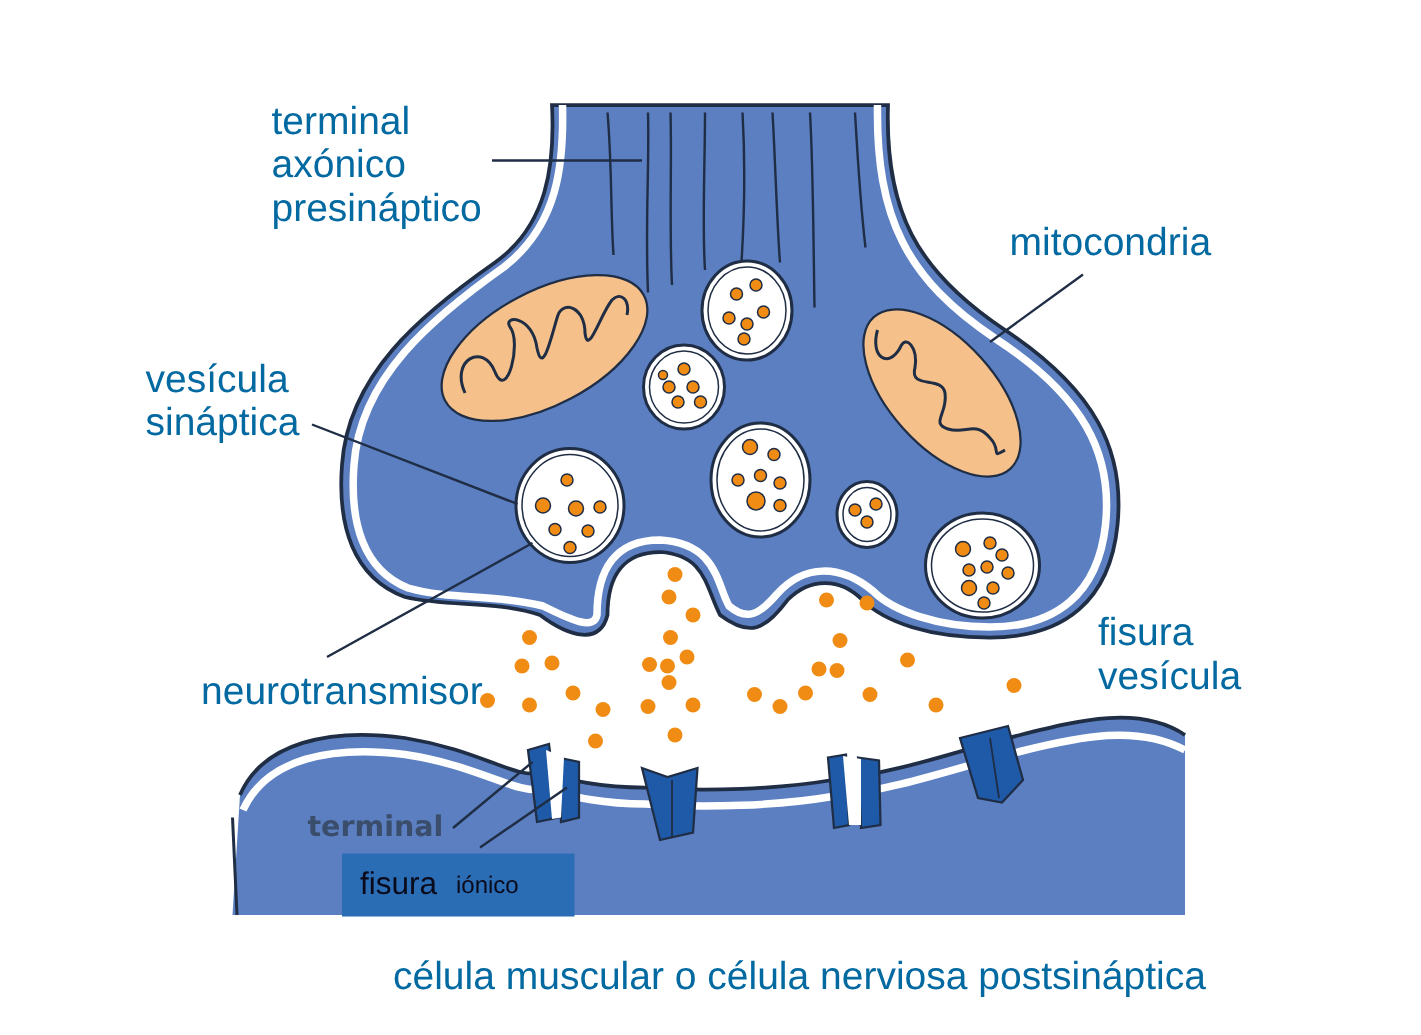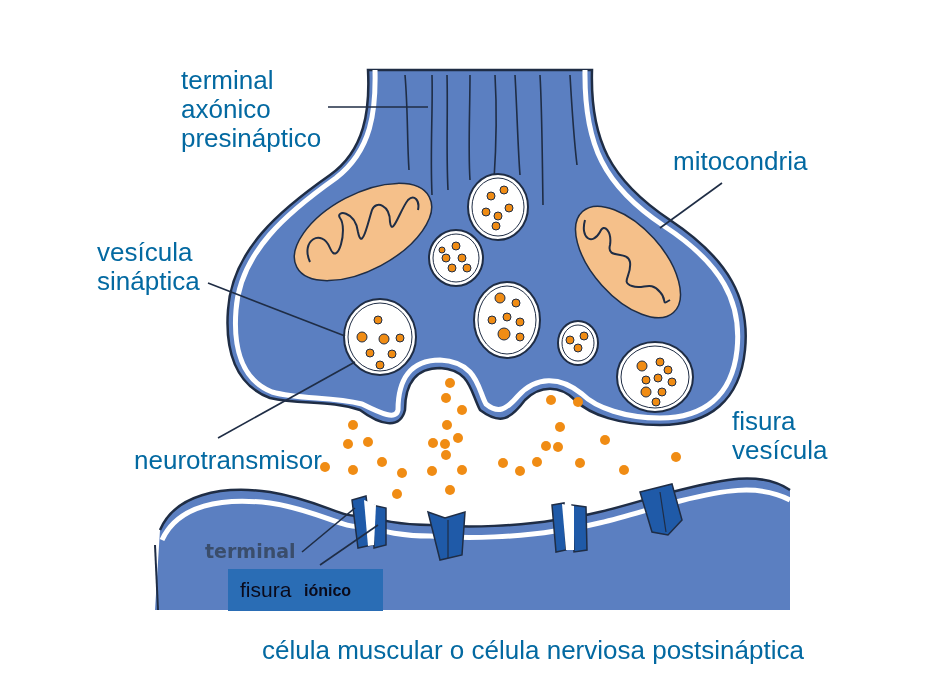--- a/index.html
+++ b/index.html
@@ -2,21 +2,21 @@
 <html><head>
 <meta charset="utf-8">
 <style>
   html, body { margin: 0; padding: 0; background: #ffffff; }
   body { width: 947px; height: 690px; position: relative; overflow: hidden; font-family: "Liberation Sans", sans-serif; }
   svg#diagram { position: absolute; left: 0; top: 0; }
   .lbl { position: absolute; font-family: "Liberation Sans", sans-serif; color: #0369a1; font-size: 26px; line-height: 29px; white-space: pre-line; }
   .receptor-lbl { position: absolute; font-family: "DejaVu Sans", sans-serif; font-weight: bold; color: #3a4d6b; font-size: 19px; }
   .canal-box { position: absolute; left: 228px; top: 569px; width: 155px; height: 42px; background: #2a6db5; }
   .canal-box span.big { position: absolute; left: 12px; top: 9px; font-size: 21px; color: #0a0a1a; }
-  .canal-box span.small { position: absolute; left: 76px; top: 13px; font-size: 16px; color: #0a0a1a; font-weight: bold; }
+  .canal-box span.small { position: absolute; left: 76px; top: 13px; font-size: 16px; color: #0a0a1a; }
 </style>
 </head>
 <body>
 
 <svg id="diagram" width="947" height="690" viewBox="0 0 947 690">
 
   <g>
     <path d="M368,70 L592,70 C590,140 610,180 670,220 C730,260 750,300 745,350 C740,400 710,425 660,425 C620,425 590,415 575,400 C560,385 540,385 525,400 C510,420 500,425 480,410 C470,390 470,370 440,368 C415,368 405,385 405,410 C400,430 380,425 360,410 C330,400 300,405 270,398 C235,385 225,350 228,310 C232,250 280,210 330,175 C365,150 370,110 368,70 Z" fill="#5b7fc1" stroke="#1f2d45" stroke-width="2.5"></path>
     <path d="M375,70 C376,110 372,150 336,178 C288,212 240,252 236,310 C233,348 242,380 272,392 C300,400 330,396 362,404 C382,414 396,420 398,410 C398,380 410,360 440,360 C478,362 478,390 486,404 C498,414 506,410 518,396 C536,376 560,376 582,394 C596,408 626,418 660,418 C704,418 732,396 737,350 C742,302 722,264 664,226 C604,186 584,145 585,70" fill="none" stroke="#ffffff" stroke-width="5"></path>
     <g stroke="#1f2d45" stroke-width="1.6" fill="none">

